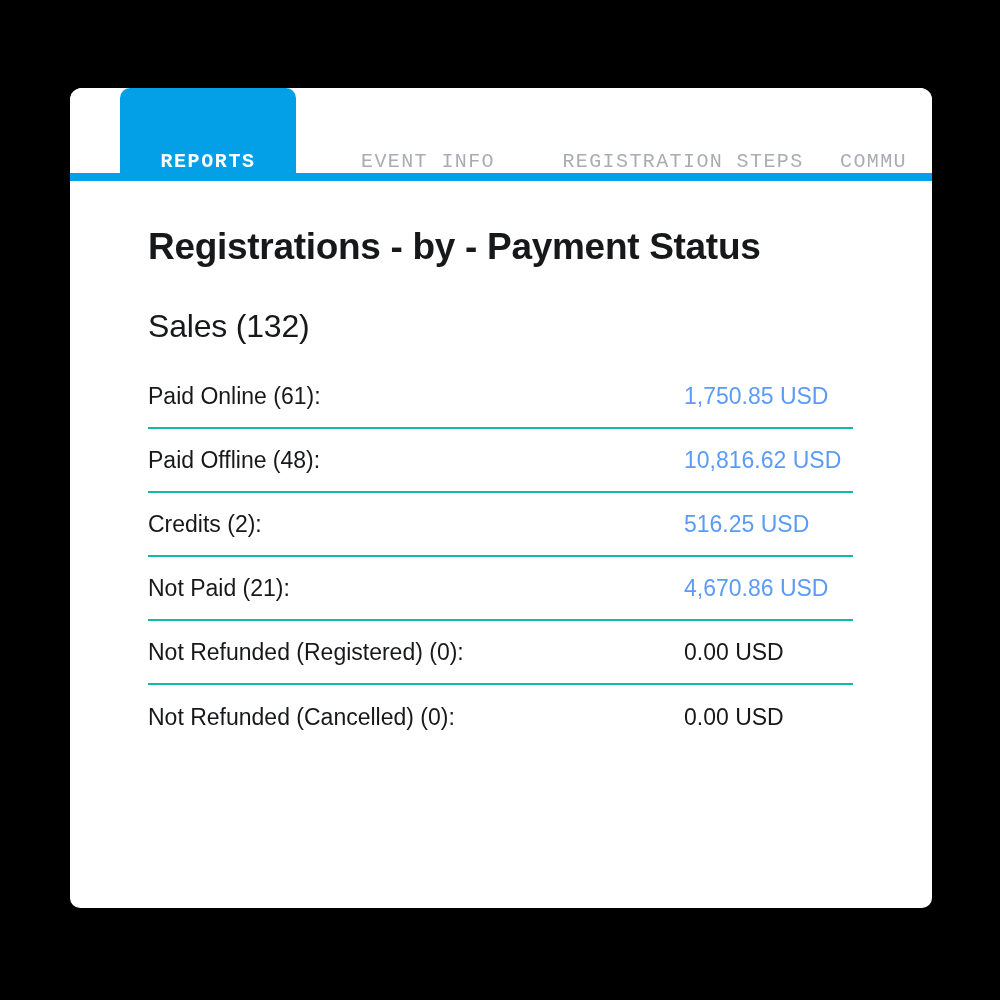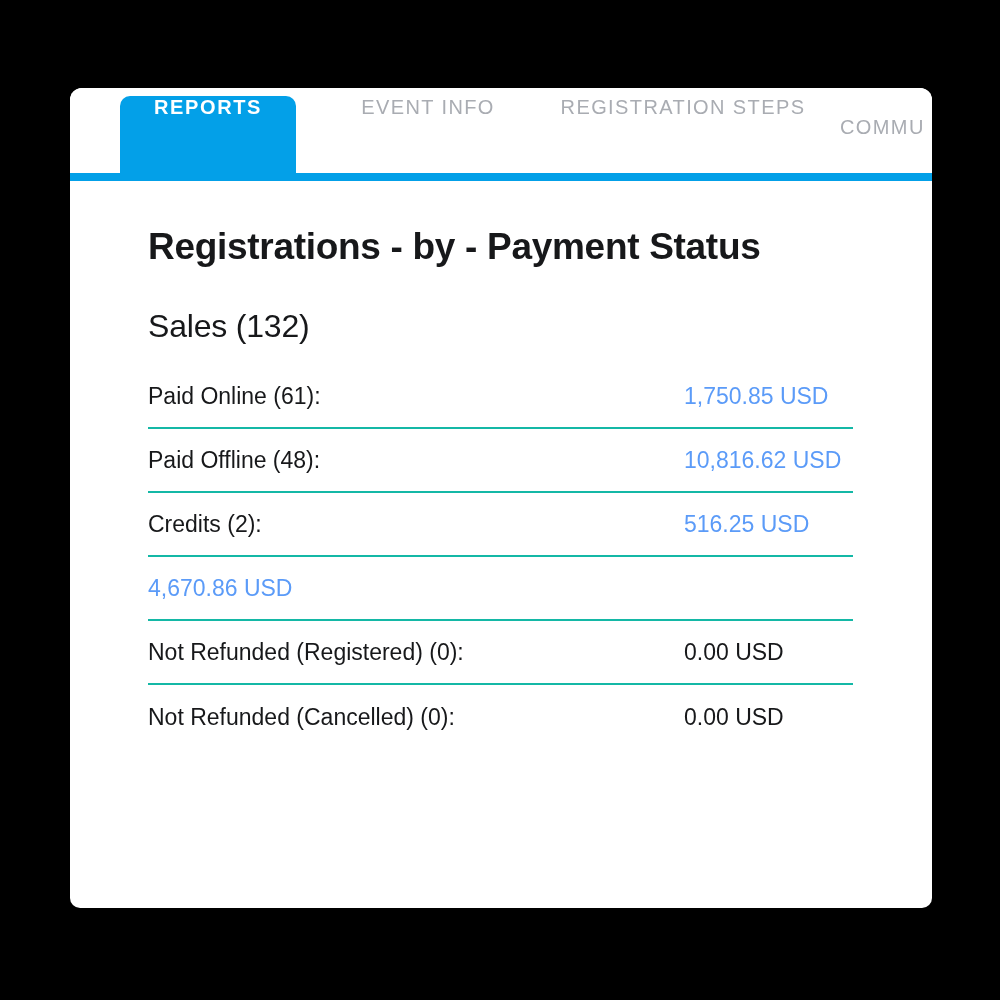--- a/index.html
+++ b/index.html
@@ -34,31 +34,32 @@
   
   .tabbar {
     position: relative;
     height: 85px;
     width: 100%;
     background: #ffffff;
   }
 
   .tab {
     position: absolute;
-    top: 8px;
+    top: 0;
     height: 85px;
     display: flex;
-    align-items: flex-start;
+    align-items: flex-end;
     justify-content: center;
     font-size: 20px;
     letter-spacing: 1.4px;
     font-weight: 400;
     white-space: nowrap;
     color: #a9acb2;
     user-select: none;
+    font-family: Liberation Mono, monospace;
   }
 
   .tab.active {
     background: #03a0e8;
     color: #ffffff;
     border-radius: 10px 10px 0 0;
     font-weight: 700;
     letter-spacing: 1.6px;
   }
 
@@ -205,20 +206,21 @@
           <span class="status-label">Paid Offline (48):</span>
           <span class="status-value">10,816.62 USD</span>
         </div>
 
         <div class="status-row">
           <span class="status-label">Credits (2):</span>
           <span class="status-value">516.25 USD</span>
         </div>
 
         <div class="status-row">
+          <span class="status-label">Not Paid (21):</span>
           <span class="status-value">4,670.86 USD</span>
         </div>
 
         <div class="status-row">
           <span class="status-label">Not Refunded (Registered) (0):</span>
           <span class="status-value zero">0.00 USD</span>
         </div>
 
         <div class="status-row">
           <span class="status-label">Not Refunded (Cancelled) (0):</span>

